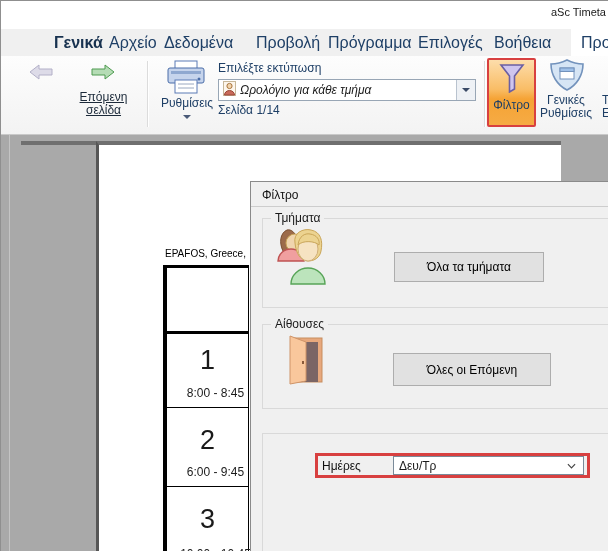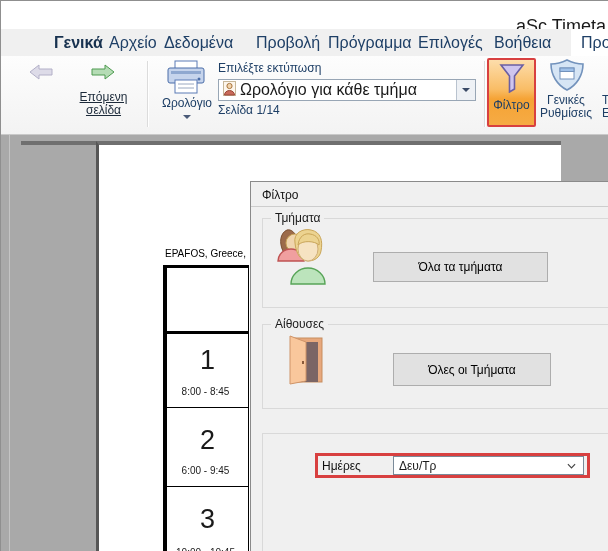--- a/index.html
+++ b/index.html
@@ -5,52 +5,52 @@
   html,body{margin:0;padding:0;background:#ffffff;}
   .screen{
     position:relative;width:608px;height:551px;overflow:hidden;
     font-family:"Liberation Sans","DejaVu Sans",sans-serif;
     background:#ffffff;border-left:1px solid #8f8f8f;border-top:1px solid #8f8f8f;
     box-sizing:border-box;
   }
   .abs{position:absolute;}
   
   .titlebar{left:0;top:0;width:608px;height:28px;background:#ffffff;}
-  .win-title{top:15px;right:2px;font-size:18px;color:#1a1a1a;white-space:nowrap;}
+  .win-title{top:5px;right:2px;font-size:11px;color:#1a1a1a;white-space:nowrap;}
   .app-icon{left:11px;top:6px;width:34px;height:44px;z-index:20;}
   
   .tabbar{left:0;top:28px;width:608px;height:27px;background:#f0f0f0;}
   .active-tab-bg{left:570px;top:28px;width:38px;height:27px;background:#ffffff;}
   .tab{top:33px;font-size:16px;color:#1e3f66;white-space:nowrap;cursor:default;}
   .tab.bold{font-weight:bold;color:#17314f;}
   
   .ribbon{left:0;top:55px;width:608px;height:79px;
     background:linear-gradient(#fdfdfd,#f3f3f3);border-bottom:1px solid #c9c9c9;box-sizing:border-box;}
   .vsep{top:60px;width:1px;height:66px;background:#dcdcdc;border-right:1px solid #ffffff;}
   .rib-label{font-size:12px;line-height:13px;color:#1e3f66;text-align:center;}
   .rib-label.disabled{color:#9b9b9b;}
   .rib-label.dark{color:#1c2a3a;text-decoration:underline;}
   .caret-down{width:0;height:0;border-left:4px solid transparent;border-right:4px solid transparent;border-top:4px solid #4a5a78;}
   .combo{left:217px;top:78px;width:258px;height:22px;background:#ffffff;border:1px solid #98a6b5;box-sizing:border-box;display:flex;align-items:center;}
-  .combo-text{font-size:16px;color:#1a1a1a;margin-left:4px;white-space:nowrap;overflow:hidden;flex:1;}
+  .combo-text{font-size:12px;color:#1a1a1a;margin-left:4px;white-space:nowrap;overflow:hidden;flex:1;font-style:italic;}
   .combo-btn{width:19px;height:100%;background:#eef1f5;border-left:1px solid #b9c3cf;display:flex;align-items:center;justify-content:center;box-sizing:border-box;}
   .filter-btn{left:486px;top:57px;width:49px;height:69px;box-sizing:border-box;border:2px solid #d84040;border-radius:2px;
     background:linear-gradient(#fdddab 0%,#f9bd66 45%,#f5a335 60%,#f6ab44 100%);
     display:flex;flex-direction:column;align-items:center;justify-content:flex-start;cursor:default;}
   .filter-btn .rib-label{margin-top:2px;}
   
   .workspace{left:0;top:134px;width:608px;height:417px;background:#a9a9a9;}
   .ws-line{left:8px;top:134px;width:1px;height:417px;background:#c4c4c4;}
   .page-band{left:20px;top:140px;width:76px;height:4px;background:#6f6f6f;}
   .page{left:95px;top:140px;width:465px;height:411px;background:#ffffff;
     border-left:3px solid #565656;border-top:4px solid #6f6f6f;box-sizing:border-box;}
   .pv-header{left:164px;top:247px;font-size:10px;color:#000;white-space:nowrap;z-index:2;}
   .tl{background:#000;z-index:2;}
   .pv-num{left:166px;width:81px;text-align:center;font-size:27px;color:#1a1a1a;z-index:2;}
-  .pv-time{left:164px;width:81px;text-align:center;font-size:10px;color:#1a1a1a;z-index:2;white-space:nowrap;}
+  .pv-time{left:174px;width:81px;text-align:center;font-size:12px;color:#1a1a1a;z-index:2;white-space:nowrap;}
   
   .dialog{left:249px;top:180px;width:359px;height:371px;background:#f0f0f0;
     border-left:1px solid #8a8a8a;border-top:1px solid #8a8a8a;box-sizing:border-box;z-index:10;}
   .dlg-title{left:261px;top:187px;font-size:12px;color:#111;z-index:11;}
   .dlg-sep{left:250px;top:205px;width:358px;height:1px;background:#cdcdcd;z-index:11;}
   .groupbox{border:1px solid #d9d9d9;box-sizing:border-box;z-index:11;}
   .group-label{position:absolute;top:-8px;left:8px;background:#f0f0f0;padding:0 4px;font-size:12px;color:#1a1a1a;white-space:nowrap;}
   .dlg-btn{background:#e1e1e1;border:1px solid #adadad;box-sizing:border-box;font-size:12px;color:#000;
     display:flex;align-items:center;justify-content:center;z-index:12;cursor:default;}
   .red-rect{left:314px;top:452px;width:275px;height:25px;border:3px solid #d84040;box-sizing:border-box;z-index:13;}
@@ -101,21 +101,21 @@
     <svg width="44" height="38" viewBox="0 0 44 38">
       <rect x="11" y="2" width="22" height="8" fill="#ffffff" stroke="#5a7ab5"></rect>
       <rect x="4" y="9" width="36" height="15" rx="2" fill="#c6d4ec" stroke="#4a6da8"></rect>
       <rect x="7" y="12" width="30" height="3" fill="#8fa8d0"></rect>
       <circle cx="35" cy="20" r="1.5" fill="#4a6da8"></circle>
       <rect x="11" y="21" width="22" height="13" fill="#ffffff" stroke="#5a7ab5"></rect>
       <line x1="14" y1="25" x2="30" y2="25" stroke="#9aa8c0"></line>
       <line x1="14" y1="29" x2="30" y2="29" stroke="#9aa8c0"></line>
     </svg>
   </div>
-  <div class="abs rib-label" style="left:156px;top:96px;width:60px">Ωρολόγιο</div>
+  <div class="abs rib-label" style="left:156px;top:96px;width:60px">Ρυθμίσεις</div>
   <div class="abs caret-down" style="left:182px;top:114px"></div>
 
   <div class="abs rib-label" style="left:217px;top:61px;text-align:center">Επιλέξτε εκτύπωση</div>
 
   <div class="abs combo">
     <span class="icon-wrap" style="margin-left:4px">
       <svg width="13" height="15" viewBox="0 0 13 15">
         <rect x="0.5" y="0.5" width="12" height="14" fill="#fdf6ec" stroke="#c8b89a"></rect>
         <circle cx="6.5" cy="5" r="2.6" fill="#f2d5ae" stroke="#a8743c"></circle>
         <path d="M1.5 14 A5 4.5 0 0 1 11.5 14 Z" fill="#c96a5a" stroke="#9a4636"></path>
@@ -186,35 +186,35 @@
     <svg width="58" height="58" viewBox="0 0 58 58">
       <path d="M10 3 C3 6 2 16 6 24 C8 28 12 30 16 29 L20 12 C18 5 14 2 10 3 Z" fill="#9c6b4a" stroke="#7a4f33"></path>
       <circle cx="18" cy="16" r="9" fill="#f0d5ae" stroke="#c9a558"></circle>
       <path d="M1 34 A13 12 0 0 1 27 34 Z" fill="#f09f9f" stroke="#bf5353" stroke-width="1.4"></path>
       <path d="M14 57 A17 16 0 0 1 48 57 Z" fill="#bce4bc" stroke="#57a457" stroke-width="1.4"></path>
       <path d="M18 16 C16 6 26 1 34 3 C44 5 46 14 44 24 C43 30 38 34 31 34 C24 34 19 27 18 16 Z" fill="#ecd390" stroke="#c9a558"></path>
       <ellipse cx="31" cy="22" rx="10" ry="12" fill="#f6e3c2" stroke="#cfae77"></ellipse>
       <path d="M21 18 C22 9 28 6 33 7 C40 8 43 13 42 18 C38 14 26 13 21 18 Z" fill="#ecd390" stroke="#c9a558"></path>
     </svg>
   </div>
-  <div class="abs dlg-btn" style="left:372px;top:251px;width:175px;height:30px">Όλα τα τμήματα</div>
+  <div class="abs dlg-btn" style="left:393px;top:251px;width:150px;height:30px">Όλα τα τμήματα</div>
 
   <div class="abs groupbox" style="left:261px;top:323px;width:400px;height:85px">
     <span class="group-label">Αίθουσες</span>
   </div>
   <div class="abs icon-wrap" style="left:283px;top:334px">
     <svg width="40" height="50" viewBox="0 0 40 50">
       <rect x="8" y="3" width="30" height="44" fill="#e7a87d" stroke="#c78d5f"></rect>
       <rect x="12" y="7" width="22" height="40" fill="#564343"></rect>
       <rect x="22" y="7" width="12" height="40" fill="#7b6565"></rect>
       <polygon points="6,1 22,7 22,46 6,49" fill="#f9c79c" stroke="#cf9468"></polygon>
       <rect x="18" y="26" width="2" height="3" fill="#8a5a3a"></rect>
     </svg>
   </div>
-  <div class="abs dlg-btn" style="left:392px;top:352px;width:158px;height:33px">Όλες οι Τμήματα</div>
+  <div class="abs dlg-btn" style="left:392px;top:352px;width:158px;height:33px">Όλες οι Επόμενη</div>
 
   <div class="abs groupbox" style="left:261px;top:432px;width:400px;height:125px"></div>
   <div class="abs red-rect"></div>
   <div class="abs days-label">Ημέρες</div>
   <div class="abs combo2">
     <span class="combo2-text">Δευ/Τρ</span>
     <svg class="chev" viewBox="0 0 10 6">
       <polyline points="1,1 5,5 9,1" fill="none" stroke="#444" stroke-width="1.3"></polyline>
     </svg>
   </div>

